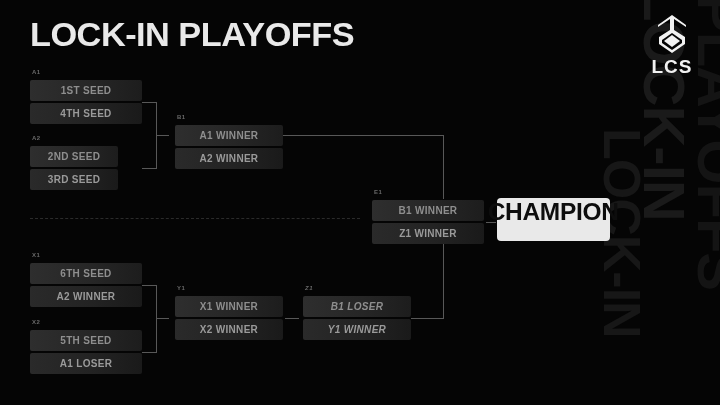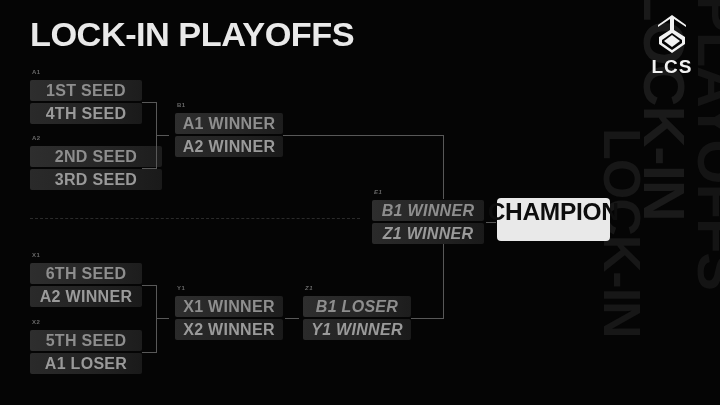--- a/index.html
+++ b/index.html
@@ -28,21 +28,21 @@
   .title{position:absolute;left:30px;top:16px;color:#e9e9e9;
          font-family:"Liberation Sans",sans-serif;font-weight:bold;
          font-size:33px;letter-spacing:-0.5px;
          transform:scaleX(1.04);transform-origin:left center;}
 
   
   .match{position:absolute;}
   .match .mlabel{position:absolute;top:-11px;left:2px;color:#6a6a6a;
                  font-size:6px;font-weight:bold;letter-spacing:0.5px;}
   .slot{height:21px;line-height:21px;text-align:center;
-        color:#8e8e8e;font-size:16px;font-weight:bold;letter-spacing:0.3px;
+        color:#8e8e8e;font-size:10px;font-weight:bold;letter-spacing:0.3px;
         background:linear-gradient(90deg,#2e2e2e 0%,#262626 55%,#1d1d1d 100%);
         border-radius:2px;}
   .slot.bottom{margin-top:2px;
         background:linear-gradient(90deg,#2a2a2a 0%,#232323 55%,#1a1a1a 100%);
         color:#9a9a9a;}
 
   
   .conn{position:absolute;background:#585858;}
   .hline{height:1px;}
   .vline{width:1px;}
@@ -78,32 +78,32 @@
   <div class="title">LOCK-IN PLAYOFFS</div>
 
   <div class="dashed" style="left:30px;top:218px;width:330px;"></div>
 
   <div class="match" style="left:30px;top:80px;width:112px;">
     <div class="mlabel">A1</div>
     <div class="slot">1ST SEED</div>
     <div class="slot bottom">4TH SEED</div>
   </div>
 
-  <div class="match" style="left:30px;top:146px;width:132px;">
+  <div class="match" style="left:30px;top:146px;width:88px;">
     <div class="mlabel">A2</div>
     <div class="slot">2ND SEED</div>
     <div class="slot bottom">3RD SEED</div>
   </div>
 
   <div class="conn hline" style="left:142px;top:102px;width:14px;"></div>
   <div class="conn hline" style="left:142px;top:168px;width:14px;"></div>
   <div class="conn vline" style="left:156px;top:102px;height:67px;"></div>
   <div class="conn hline" style="left:156px;top:135px;width:13px;"></div>
 
-  <div class="match" style="left:175px;top:113px;width:108px;border-radius:13px;">
+  <div class="match" style="left:175px;top:125px;width:108px;border-radius:13px;">
     <div class="mlabel">B1</div>
     <div class="slot">A1 WINNER</div>
     <div class="slot bottom">A2 WINNER</div>
   </div>
 
   <div class="conn hline" style="left:283px;top:135px;width:160px;"></div>
   <div class="conn vline" style="left:443px;top:135px;height:64px;"></div>
 
   <div class="match" style="left:30px;top:263px;width:112px;">
     <div class="mlabel">X1</div>
@@ -132,21 +132,21 @@
 
   <div class="match" style="left:303px;top:296px;width:108px;font-style:italic;">
     <div class="mlabel">Z1</div>
     <div class="slot">B1 LOSER</div>
     <div class="slot bottom">Y1 WINNER</div>
   </div>
 
   <div class="conn hline" style="left:411px;top:318px;width:32px;"></div>
   <div class="conn vline" style="left:443px;top:240px;height:79px;"></div>
 
-  <div class="match" style="left:372px;top:200px;width:112px;font-style:italic;">
+  <div class="match" style="left:372px;top:200px;width:112px;">
     <div class="mlabel">E1</div>
     <div class="slot">B1 WINNER</div>
     <div class="slot bottom">Z1 WINNER</div>
   </div>
 
   <div class="conn hline" style="left:486px;top:222px;width:10px;"></div>
 
   <div class="champ" style="left:497px;top:198px;width:113px;height:43px;">
     <span>CHAMPION</span>
   </div>

